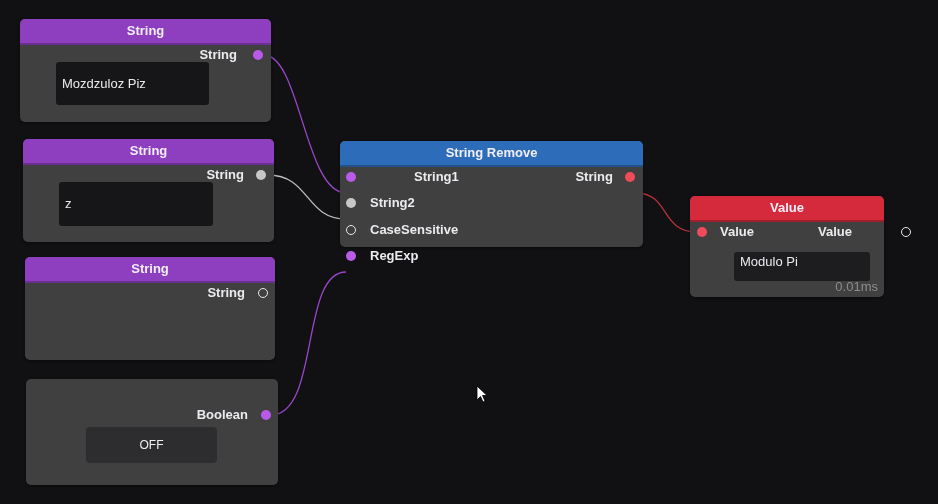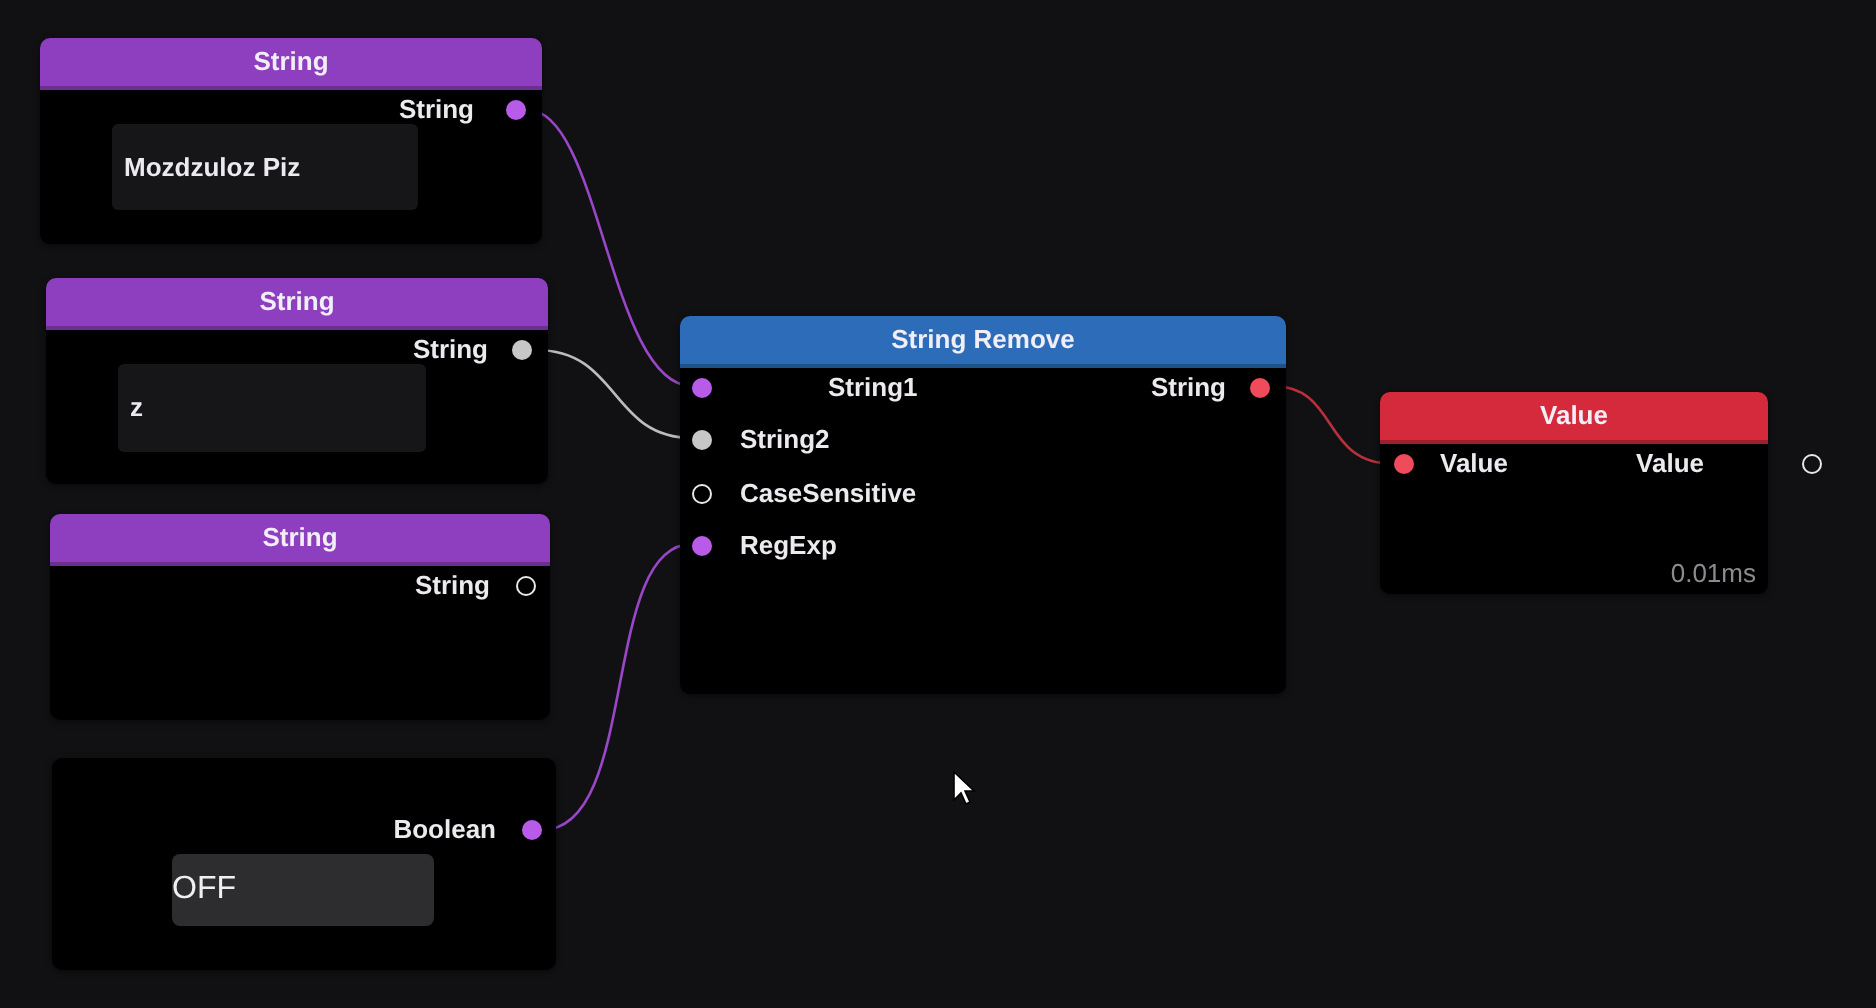--- a/index.html
+++ b/index.html
@@ -5,21 +5,21 @@
     html, body { margin: 0; padding: 0; }
     body {
       width: 938px; height: 504px; overflow: hidden;
       background: #111114;
       font-family: "Liberation Sans", "DejaVu Sans", sans-serif;
       position: relative;
     }
     #wires { position: absolute; left: 0; top: 0; width: 938px; height: 504px; pointer-events: none; }
     .node {
       position: absolute;
-      background: #000000;
+      background: #404040;
       border-radius: 5px;
       box-shadow: 0 1px 3px rgba(0,0,0,0.5);
     }
     .node-header {
       height: 24px; line-height: 24px;
       text-align: center; color: #f2eef6;
       font-size: 13px; font-weight: bold;
       border-radius: 5px 5px 0 0;
       border-bottom: 2px solid rgba(0,0,0,0.25);
     }
@@ -34,26 +34,26 @@
     .port {
       position: absolute; width: 10px; height: 10px; border-radius: 50%;
       box-sizing: border-box;
     }
     .port.purple-fill { background: #b95ae8; }
     .port.gray-fill { background: #c7c7c7; }
     .port.red-fill { background: #f04b5a; }
     .port.hollow { border: 1.5px solid #e8e8e8; background: transparent; }
     .text-field {
       position: absolute; background: #161618; border-radius: 3px;
-      color: #eceaee; font-size: 13px; font-weight: bold;
+      color: #eceaee; font-size: 13px; font-weight: normal;
       line-height: 16px; box-sizing: border-box; padding-left: 6px;
     }
     .toggle-btn {
       position: absolute; background: #2d2d30; border-radius: 4px;
-      color: #f0f0f0; font-size: 16px; text-align: left;
+      color: #f0f0f0; font-size: 12px; text-align: center;
     }
     .timing {
       position: absolute; color: #8c8c90; font-size: 13px; font-weight: normal;
     }
     .cursor { position: absolute; left: 476px; top: 385px; width: 12px; height: 20px; }
   </style>
 </head>
 <body>
 
 <svg id="wires" viewBox="0 0 938 504">
@@ -94,38 +94,41 @@
 </div>
 
 <div class="node" style="left:26px; top:379px; width:252px; height:106px;">
   <div class="port-row" style="right:30px; top:28px;">
     <span>Boolean</span>
   </div>
   <div class="port purple-fill" style="left:235px; top:31px;"></div>
   <div class="toggle-btn" style="left:60px; top:48px; width:131px; height:36px; line-height:36px;">OFF</div>
 </div>
 
-<div class="node" style="left:340px; top:158px; width:303px; height:189px;">
+<div class="node" style="left:340px; top:141px; width:303px; height:106px;">
   <div class="node-header blue">String Remove</div>
   <div class="port purple-fill" style="left:6px; top:31px;"></div>
   <div class="port-row" style="left:30px; top:28px;margin-left:44px;">String1</div>
   <div class="port gray-fill" style="left:6px; top:57px;"></div>
   <div class="port-row" style="left:30px; top:54px;">String2</div>
   <div class="port hollow" style="left:6px; top:84px;"></div>
   <div class="port-row" style="left:30px; top:81px;">CaseSensitive</div>
   <div class="port purple-fill" style="left:6px; top:110px;"></div>
   <div class="port-row" style="left:30px; top:107px;">RegExp</div>
   <div class="port-row" style="right:30px; top:28px;">String</div>
   <div class="port red-fill" style="left:285px; top:31px;"></div>
 </div>
 
 <div class="node" style="left:690px; top:196px; width:194px; height:101px;">
   <div class="node-header red">Value</div>
   <div class="port red-fill" style="left:7px; top:31px;"></div>
   <div class="port-row" style="left:30px; top:28px;">Value</div>
   <div class="port-row" style="right:32px; top:28px;">Value</div>
   <div class="port hollow" style="left:211px; top:31px;"></div>
+  <div class="text-field" style="left:44px; top:56px; width:136px; height:29px; padding-top:2px; background:#1d1d20;">
+    <span>Modulo Pi</span>
+  </div>
   <div class="timing" style="right:6px; top:83px;">0.01ms</div>
 </div>
 
 <svg class="cursor" viewBox="0 0 12 20">
   <path d="M1,1 L1,15 L4.5,11.5 L7,17 L9,16 L6.5,10.5 L11,10.5 Z" fill="#ffffff" stroke="#000" stroke-width="0.8"></path>
 </svg>
 
 </body></html>

